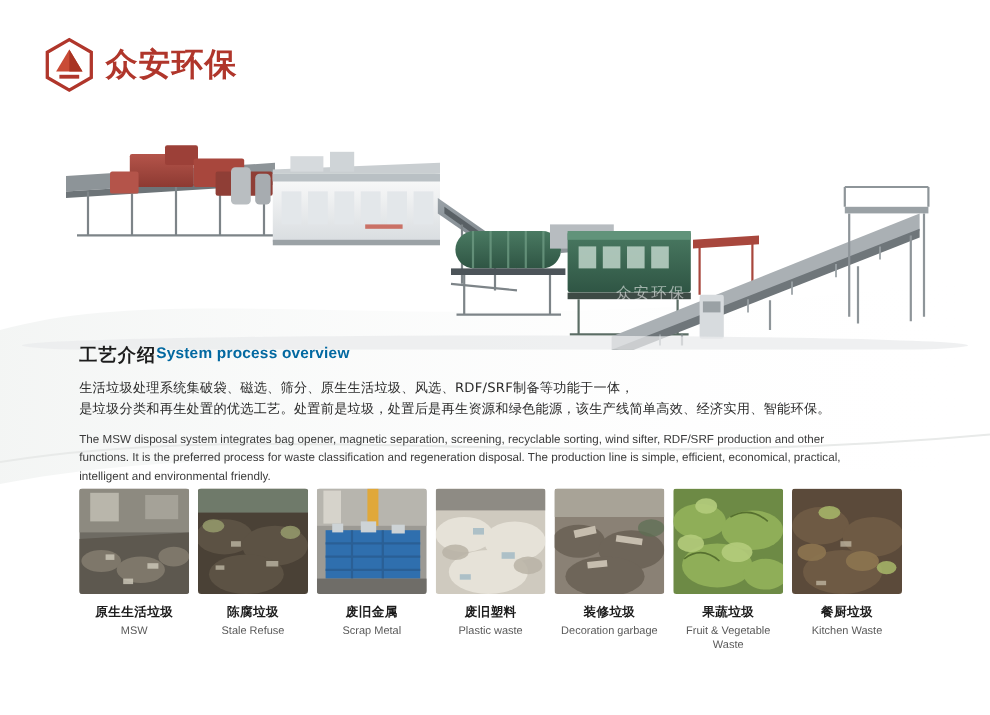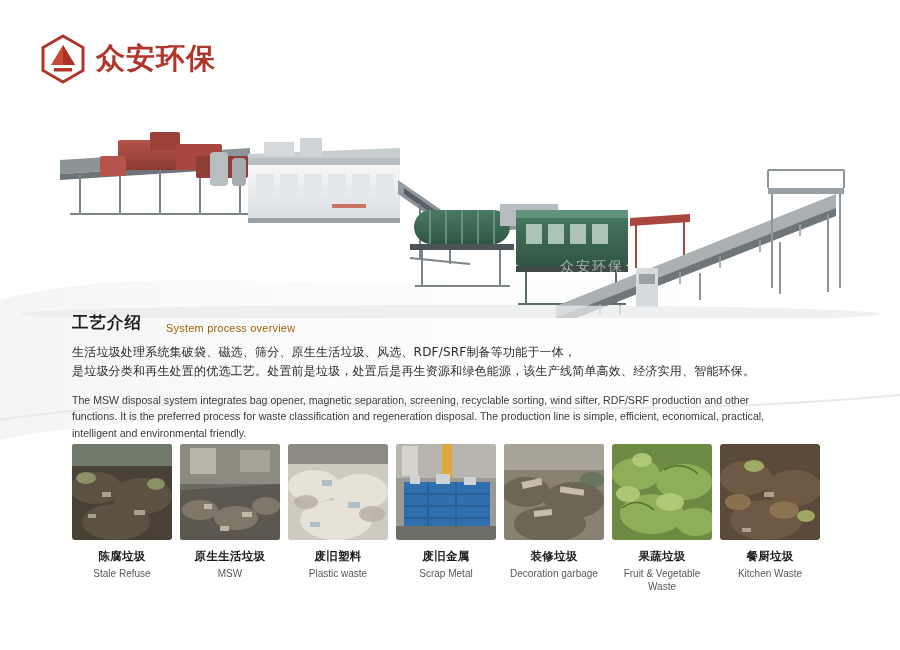--- a/index.html
+++ b/index.html
@@ -100,34 +100,34 @@
     top: 258px;
     font-size: 14px;
     color: rgba(255,255,255,0.55);
     letter-spacing: 2px;
     font-family: "DejaVu Sans", sans-serif;
   }
 
   
   .section-head {
     display: flex;
-    align-items: flex-end;
-    gap: 24px;
+    align-items: flex-start;
+    gap: 0;
   }
   .sec-cn {
     font-size: 16.5px;
     font-weight: bold;
     color: #1d1d1d;
     font-family: "DejaVu Sans", sans-serif;
     letter-spacing: 1px;
   }
   .sec-en {
-    font-size: 11px;
-    font-weight: normal;
-    color: #a16207;
+    font-size: 14px;
+    font-weight: bold;
+    color: #0369a1;
     letter-spacing: 0.2px;
   }
 
   .process {
     position: absolute;
     left: 72px;
     top: 312px;
     width: 790px;
   }
   .proc-cn-body {
@@ -375,45 +375,20 @@
   <div class="proc-en-body">The MSW disposal system integrates bag opener, magnetic separation, screening, recyclable sorting, wind sifter, RDF/SRF production and other functions. It is the preferred process for waste classification and regeneration disposal. The production line is simple, efficient, economical, practical, intelligent and environmental friendly.</div>
 </div>
 
 <div class="materials">
 
   <div class="mat-grid">
 
     <div class="mat-item">
       <div class="mat-photo">
         <svg width="100" height="96" viewBox="0 0 100 96">
-          <rect width="100" height="96" fill="#4a4136"></rect>
-          <rect x="0" y="0" width="100" height="22" fill="#6f7a6a"></rect>
-          <g fill="#5c5244">
-            <ellipse cx="24" cy="44" rx="26" ry="16"></ellipse>
-            <ellipse cx="70" cy="52" rx="30" ry="18"></ellipse>
-            <ellipse cx="44" cy="78" rx="34" ry="18"></ellipse>
-          </g>
-          <g fill="#9aa06f" opacity="0.8">
-            <ellipse cx="14" cy="34" rx="10" ry="6"></ellipse>
-            <ellipse cx="84" cy="40" rx="9" ry="6"></ellipse>
-          </g>
-          <g fill="#c9c3b0" opacity="0.7">
-            <rect x="30" y="48" width="9" height="5"></rect>
-            <rect x="62" y="66" width="11" height="5"></rect>
-            <rect x="16" y="70" width="8" height="4"></rect>
-          </g>
-        </svg>
-      </div>
-      <div class="mat-label-cn">陈腐垃圾</div>
-      <div class="mat-label-en">Stale Refuse</div>
-    </div>
-
-    <div class="mat-item">
-      <div class="mat-photo">
-        <svg width="100" height="96" viewBox="0 0 100 96">
           <rect width="100" height="96" fill="#6e6b63"></rect>
           <rect x="0" y="0" width="100" height="40" fill="#8d8a80"></rect>
           <rect x="10" y="4" width="26" height="26" fill="#b9b6ab"></rect>
           <rect x="60" y="6" width="30" height="22" fill="#a5a298"></rect>
           <path d="M0,46 L100,40 L100,96 L0,96 Z" fill="#5d584f"></path>
           <g fill="#7e776a">
             <ellipse cx="20" cy="66" rx="18" ry="10"></ellipse>
             <ellipse cx="56" cy="74" rx="22" ry="12"></ellipse>
             <ellipse cx="86" cy="62" rx="14" ry="9"></ellipse>
           </g>
@@ -424,40 +399,40 @@
           </g>
         </svg>
       </div>
       <div class="mat-label-cn">原生生活垃圾</div>
       <div class="mat-label-en">MSW</div>
     </div>
 
     <div class="mat-item">
       <div class="mat-photo">
         <svg width="100" height="96" viewBox="0 0 100 96">
-          <rect width="100" height="96" fill="#cfcabf"></rect>
-          <rect x="0" y="0" width="100" height="20" fill="#8e8b84"></rect>
-          <g fill="#e6e2d8">
-            <ellipse cx="26" cy="42" rx="26" ry="16"></ellipse>
-            <ellipse cx="72" cy="48" rx="28" ry="18"></ellipse>
-            <ellipse cx="48" cy="76" rx="36" ry="20"></ellipse>
-          </g>
-          <g fill="#b9b3a6" opacity="0.85">
-            <ellipse cx="18" cy="58" rx="12" ry="7"></ellipse>
-            <ellipse cx="84" cy="70" rx="13" ry="8"></ellipse>
-          </g>
-          <g fill="#9fb8c4" opacity="0.8">
-            <rect x="34" y="36" width="10" height="6"></rect>
-            <rect x="60" y="58" width="12" height="6"></rect>
-            <rect x="22" y="78" width="10" height="5"></rect>
-          </g>
-        </svg>
-      </div>
-      <div class="mat-label-cn">废旧塑料</div>
-      <div class="mat-label-en">Plastic waste</div>
+          <rect width="100" height="96" fill="#4a4136"></rect>
+          <rect x="0" y="0" width="100" height="22" fill="#6f7a6a"></rect>
+          <g fill="#5c5244">
+            <ellipse cx="24" cy="44" rx="26" ry="16"></ellipse>
+            <ellipse cx="70" cy="52" rx="30" ry="18"></ellipse>
+            <ellipse cx="44" cy="78" rx="34" ry="18"></ellipse>
+          </g>
+          <g fill="#9aa06f" opacity="0.8">
+            <ellipse cx="14" cy="34" rx="10" ry="6"></ellipse>
+            <ellipse cx="84" cy="40" rx="9" ry="6"></ellipse>
+          </g>
+          <g fill="#c9c3b0" opacity="0.7">
+            <rect x="30" y="48" width="9" height="5"></rect>
+            <rect x="62" y="66" width="11" height="5"></rect>
+            <rect x="16" y="70" width="8" height="4"></rect>
+          </g>
+        </svg>
+      </div>
+      <div class="mat-label-cn">陈腐垃圾</div>
+      <div class="mat-label-en">Stale Refuse</div>
     </div>
 
     <div class="mat-item">
       <div class="mat-photo">
         <svg width="100" height="96" viewBox="0 0 100 96">
           <rect width="100" height="96" fill="#9c9a94"></rect>
           <rect x="0" y="0" width="100" height="34" fill="#b7b5ae"></rect>
           <rect x="6" y="2" width="16" height="30" fill="#d6d3cb"></rect>
           <rect x="46" y="0" width="10" height="34" fill="#e0a83a"></rect>
           <rect x="8" y="38" width="86" height="44" fill="#2f6fae"></rect>
@@ -476,20 +451,45 @@
           <rect x="0" y="82" width="100" height="14" fill="#6f6d68"></rect>
         </svg>
       </div>
       <div class="mat-label-cn">废旧金属</div>
       <div class="mat-label-en">Scrap Metal</div>
     </div>
 
     <div class="mat-item">
       <div class="mat-photo">
         <svg width="100" height="96" viewBox="0 0 100 96">
+          <rect width="100" height="96" fill="#cfcabf"></rect>
+          <rect x="0" y="0" width="100" height="20" fill="#8e8b84"></rect>
+          <g fill="#e6e2d8">
+            <ellipse cx="26" cy="42" rx="26" ry="16"></ellipse>
+            <ellipse cx="72" cy="48" rx="28" ry="18"></ellipse>
+            <ellipse cx="48" cy="76" rx="36" ry="20"></ellipse>
+          </g>
+          <g fill="#b9b3a6" opacity="0.85">
+            <ellipse cx="18" cy="58" rx="12" ry="7"></ellipse>
+            <ellipse cx="84" cy="70" rx="13" ry="8"></ellipse>
+          </g>
+          <g fill="#9fb8c4" opacity="0.8">
+            <rect x="34" y="36" width="10" height="6"></rect>
+            <rect x="60" y="58" width="12" height="6"></rect>
+            <rect x="22" y="78" width="10" height="5"></rect>
+          </g>
+        </svg>
+      </div>
+      <div class="mat-label-cn">废旧塑料</div>
+      <div class="mat-label-en">Plastic waste</div>
+    </div>
+
+    <div class="mat-item">
+      <div class="mat-photo">
+        <svg width="100" height="96" viewBox="0 0 100 96">
           <rect width="100" height="96" fill="#8a8175"></rect>
           <rect x="0" y="0" width="100" height="26" fill="#a8a397"></rect>
           <g fill="#6e6559">
             <ellipse cx="22" cy="48" rx="24" ry="15"></ellipse>
             <ellipse cx="70" cy="56" rx="30" ry="18"></ellipse>
             <ellipse cx="46" cy="80" rx="36" ry="18"></ellipse>
           </g>
           <g fill="#c6bdae">
             <rect x="18" y="36" width="20" height="7" transform="rotate(-12 28 40)"></rect>
             <rect x="56" y="44" width="24" height="6" transform="rotate(8 68 47)"></rect>

